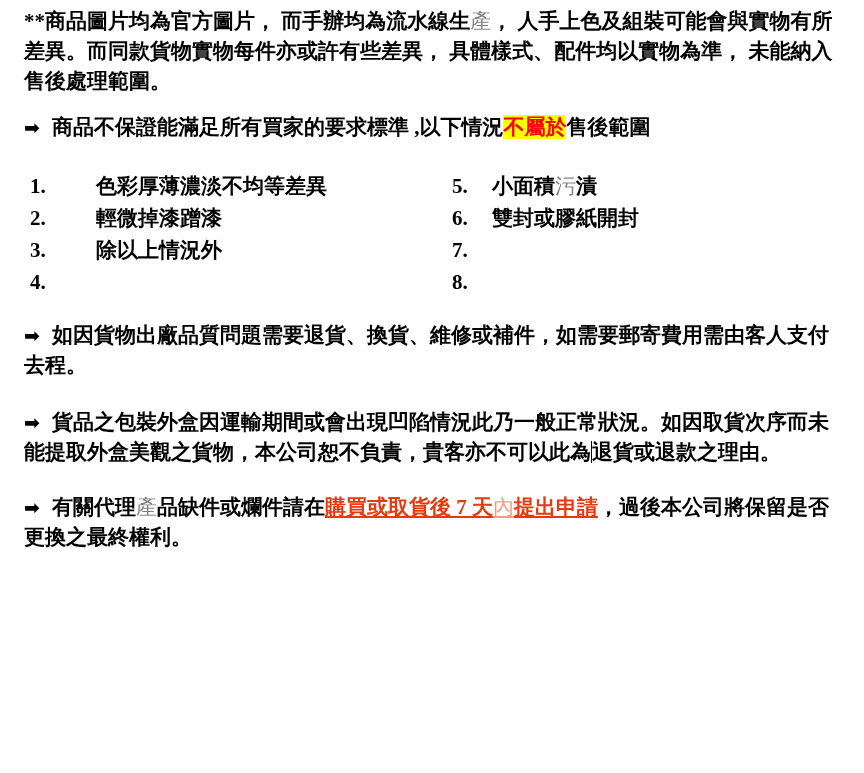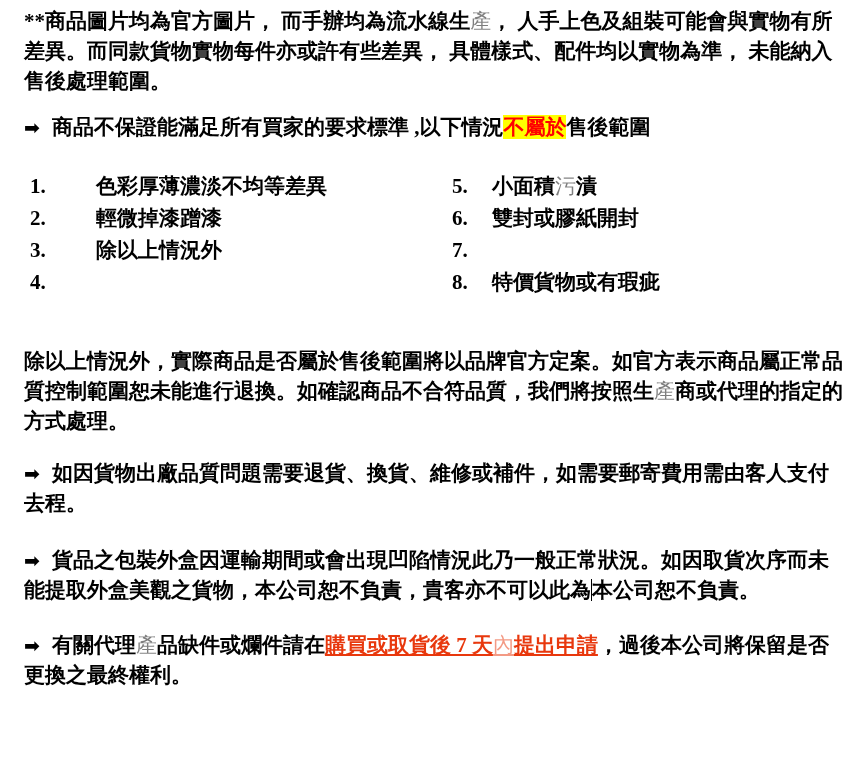--- a/index.html
+++ b/index.html
@@ -71,29 +71,27 @@
         </div>
       <div class="row">
           <span class="num">6.</span>
           <span class="txt"><span>雙封或膠紙開封</span><span class="alt"></span><span></span></span>
         </div>
       <div class="row">
           <span class="num">7.</span>
         </div>
       <div class="row">
           <span class="num">8.</span>
-          <span class="txt"><span>特價貨物或有瑕疵</span><span class="alt"></span><span></span></span>
         </div>
     </div>
   </div>
 
-  <p class="decision"><span>除以上情況外，實際商品是否屬於售後範圍將以品牌官方定案。如官方表示商品屬正常品質控制範圍恕未能進行退換。如確認商品不合符品質，我們將按照生</span><span class="alt">產</span><span>商或代理的指定的方式處理。</span></p>
 
 
   <p class="p-shipping"><span class="arrow">➡</span><span>如因貨物出廠品質問題需要退貨、換貨、維修或補件，如需要郵寄費用需由客人支付去程。</span></p>
 
-  <p class="p-packaging"><span class="arrow">➡</span><span>貨品之包裝外盒因運輸期間或會出現凹陷情況此乃一般正常狀況。如因取貨次序而未能提取外盒美觀之貨物，本公司恕不負責，貴客亦不可以此為</span><span class="caret"></span><span>本公司恕不負責。</span></p>
+  <p class="p-packaging"><span class="arrow">➡</span><span>貨品之包裝外盒因運輸期間或會出現凹陷情況此乃一般正常狀況。如因取貨次序而未能提取外盒美觀之貨物，本公司恕不負責，貴客亦不可以此為</span><span class="caret"></span><span>退貨或退款之理由。</span></p>
 
   <p class="p-missing"><span class="arrow">➡</span><span>有關代理</span><span class="alt">產</span><span>品缺件或爛件請在</span><span class="red-emph"><span>購買或取貨後 7 天</span><span class="alt">內</span><span>提出申請</span></span><span>，過後本公司將保留是否更換之最終權利。</span></p>
 
   
 
 </div>
 
 </body></html>

